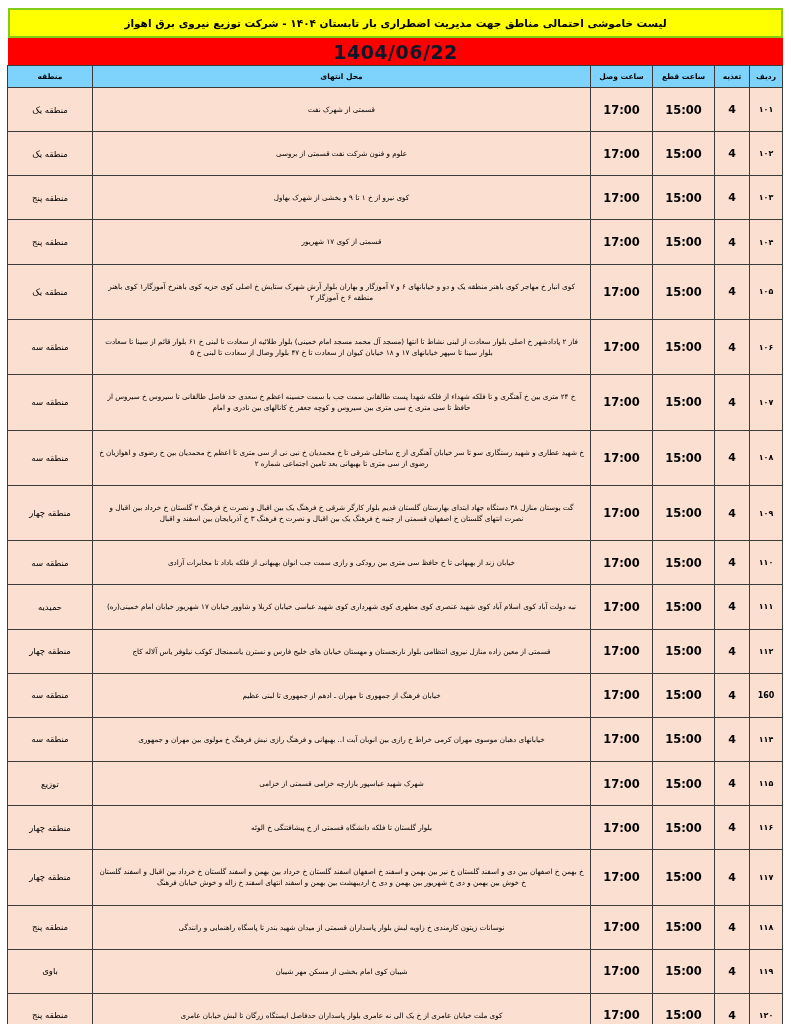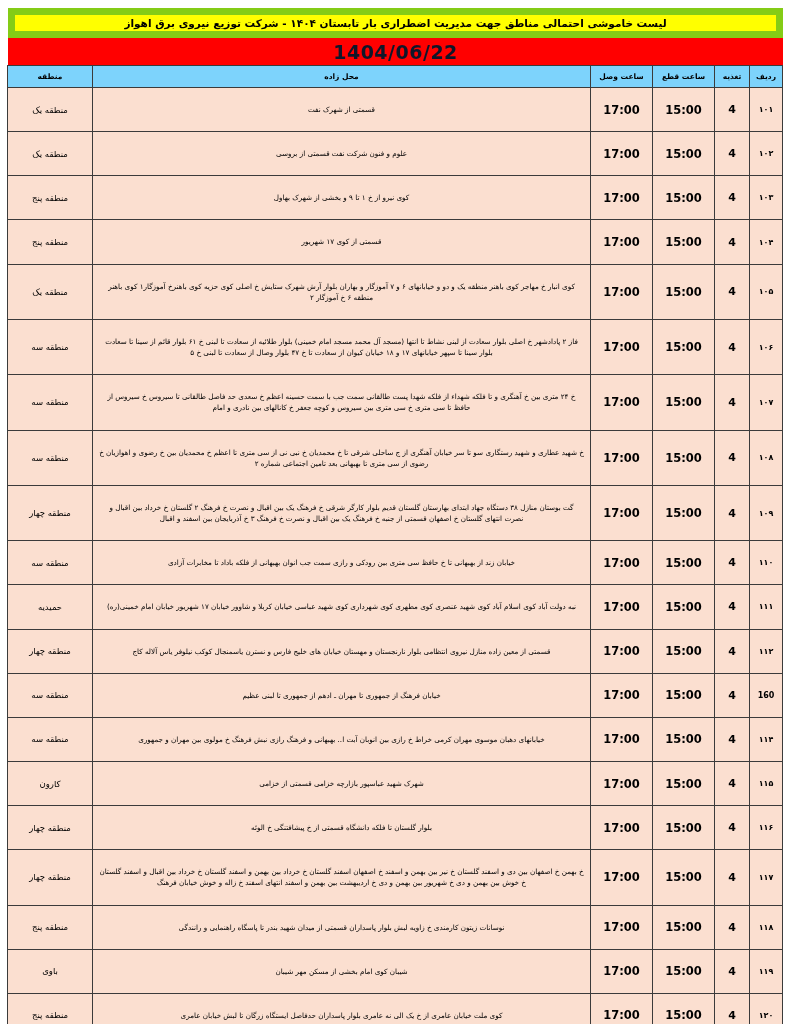--- a/index.html
+++ b/index.html
@@ -17,21 +17,21 @@
     width: 791px;
     box-sizing: border-box;
     padding: 8px 8px 0 8px;
   }
   .title-bar {
     background: #ffff00;
     height: 30px;
     display: flex;
     align-items: center;
     justify-content: center;
-    border: 7px solid #84cc16;
+    border: 2px solid #84cc16;
     box-sizing: border-box;
   }
   .title-bar .title-text {
     font-size: 10.5px;
     font-weight: 600;
     color: #000000;
     line-height: 1.2;
     white-space: nowrap;
   }
   .date-bar {
@@ -132,21 +132,21 @@
       <col class="w-on">
       <col class="w-place">
       <col class="w-region">
     </colgroup>
     <thead>
       <tr>
         <th>ردیف</th>
         <th>تغذیه</th>
         <th>ساعت قطع</th>
         <th>ساعت وصل</th>
-        <th>محل زاده</th>
+        <th>محل انتهای</th>
         <th>منطقه</th>
       </tr>
     </thead>
     <tbody id="table-body">
         <tr>
           <td class="col-radif">۱۰۱</td>
           <td class="col-block">4</td>
           <td class="col-time">15:00</td>
           <td class="col-time">17:00</td>
           <td class="col-place">قسمتی از شهرک نفت</td>
@@ -255,21 +255,21 @@
           <td class="col-time">17:00</td>
           <td class="col-place">خیابانهای دهبان  موسوی  مهران  کرمی  خراط   خ رازی بین انوبان آبت ا..  بهبهانی و فرهنگ   رازی نبش فرهنگ   خ مولوی بین مهران و جمهوری</td>
           <td class="col-region">منطقه سه</td>
         </tr>
         <tr>
           <td class="col-radif">۱۱۵</td>
           <td class="col-block">4</td>
           <td class="col-time">15:00</td>
           <td class="col-time">17:00</td>
           <td class="col-place">شهرک شهید عباسپور   بازارچه خزامی   قسمتی از خزامی</td>
-          <td class="col-region">کارون</td>
+          <td class="col-region">توزیع</td>
         </tr>
         <tr>
           <td class="col-radif">۱۱۶</td>
           <td class="col-block">4</td>
           <td class="col-time">15:00</td>
           <td class="col-time">17:00</td>
           <td class="col-place">بلوار گلستان تا فلکه دانشگاه   قسمتی از خ پیشافتنگی   خ الوئه</td>
           <td class="col-region">منطقه چهار</td>
         </tr>
         <tr>

